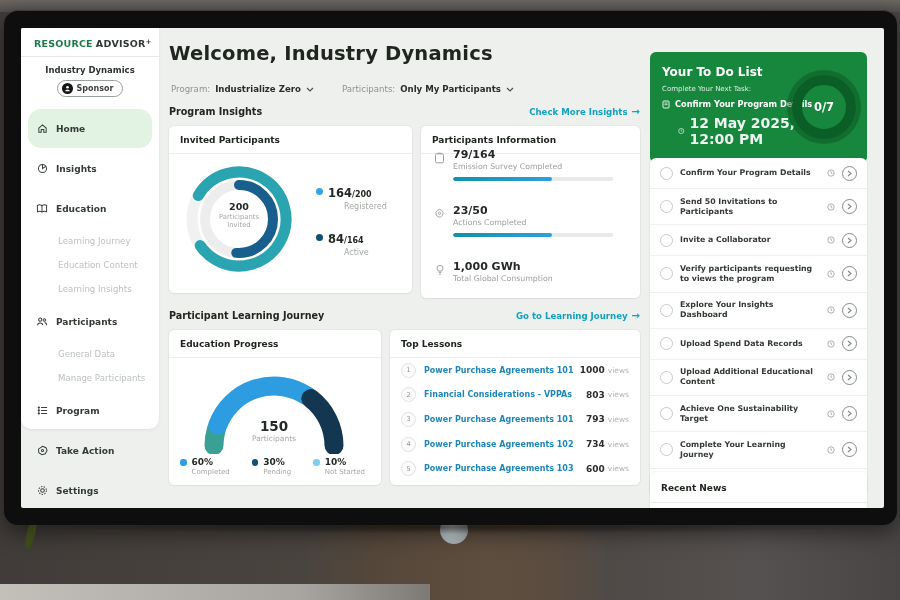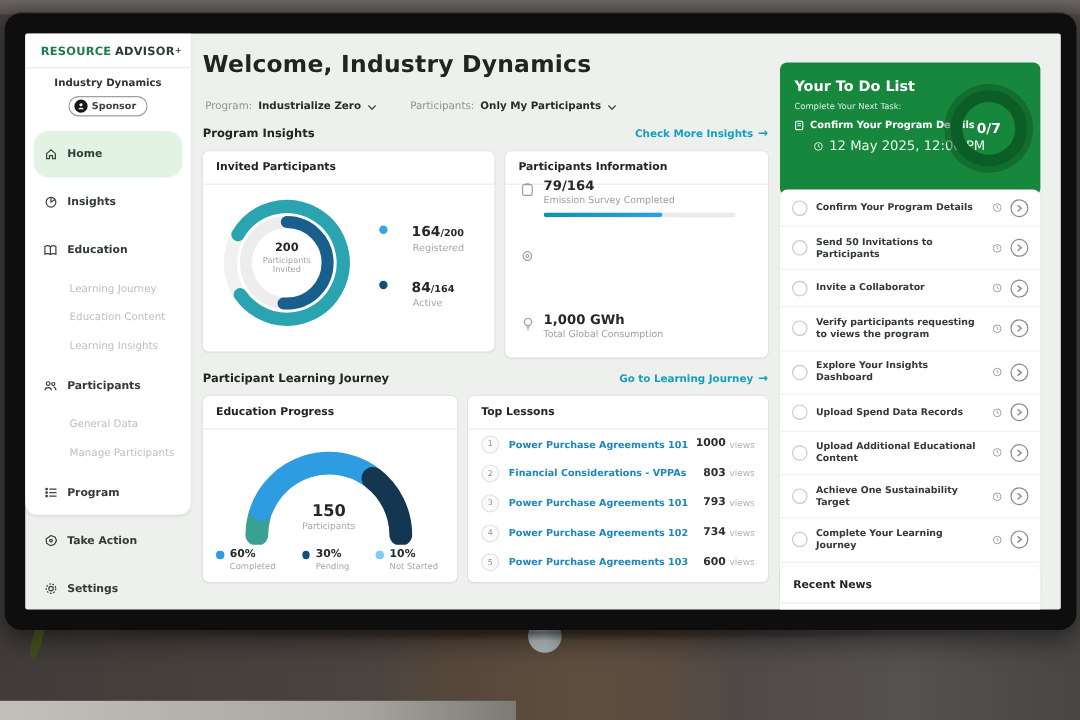--- a/index.html
+++ b/index.html
@@ -57,21 +57,21 @@
   .card{position:absolute;background:#fff;border-radius:5px;box-shadow:0 0 0 1px rgba(0,0,0,.035),0 1px 2px rgba(0,0,0,.04);}
   .card-title{font-size:9px;font-weight:800;color:#20261f;padding:9px 11px 8px;border-bottom:1px solid #ececec;}
 
   .card-invited{left:148px;top:98px;width:243px;height:167px;}
   .donut-wrap{position:absolute;left:14px;top:37px;width:112px;height:112px;}
   .donut-center{position:absolute;left:14px;top:75px;width:112px;text-align:center;pointer-events:none;}
   .dc-val{font-size:9.5px;font-weight:800;color:#232924;}
   .dc-lab{font-size:6.8px;color:#a2a7a2;line-height:1.2;margin-top:1px;}
   .donut-legend{position:absolute;left:147px;top:56px;}
   .dl-entry{margin-bottom:17px;}
-  .dl-top{display:flex;align-items:center;gap:20px;}
+  .dl-top{display:flex;align-items:center;gap:5px;}
   .dot{border-radius:50%;flex:0 0 auto;}
   .dl-val{font-size:11.5px;font-weight:800;color:#232924;}
   .dl-tot{font-size:8px;font-weight:800;color:#232924;}
   .dl-lab{font-size:8px;color:#a3a8a3;margin-left:28px;margin-top:1px;}
 
   .card-info{left:400px;top:98px;width:219px;height:172px;}
   .info-row{position:absolute;left:12px;right:12px;display:flex;gap:7px;}
   .iico{width:13px;display:flex;justify-content:center;padding-top:4px;}
   .iv{font-size:11px;font-weight:800;color:#232924;}
   .il{font-size:7.8px;color:#9ba19b;margin-top:1px;}
@@ -95,21 +95,21 @@
   .ltitle{flex:1;margin-left:8px;font-size:8px;font-weight:700;color:#1e86ba;}
   .lviews{font-size:9px;font-weight:800;color:#2a2f2a;}
   .lsuffix{font-size:7.5px;color:#b0b5b0;margin-left:3px;}
 
   
   .green-card{position:absolute;left:629px;top:13px;width:217px;height:111px;border-radius:6px;
       background:#17873d;color:#fff;margin-top:11px;}
   .gtitle{font-size:12px;font-weight:800;padding:13px 12px 0;}
   .gsub{font-size:7px;opacity:.85;padding:6px 12px 0;}
   .gtask{display:flex;align-items:center;gap:5px;padding:6px 12px 0;font-size:8.2px;font-weight:800;}
-  .gtime{display:flex;align-items:center;gap:5px;padding:6px 28px 0;font-size:11px;opacity:.92;}
+  .gtime{display:flex;align-items:center;gap:5px;padding:6px 28px 0;font-size:14px;opacity:.92;font-weight:bold;}
   .ring{position:absolute;right:11px;top:23px;width:64px;height:64px;border-radius:50%;
       border:10px solid #0b5e26;box-shadow:0 0 0 5px rgba(10,80,32,.45);box-sizing:border-box;}
   .ring-val{position:absolute;right:11px;top:23px;width:64px;height:64px;display:flex;align-items:center;
       justify-content:center;font-size:11.5px;font-weight:800;color:#fff;}
 
   .tasks-card{position:absolute;left:629px;top:130px;width:217px;background:#fff;border-radius:6px;
       box-shadow:0 0 0 1px rgba(0,0,0,.035);}
   .task-row{display:flex;align-items:center;gap:7px;padding:7.5px 10px;border-bottom:1px solid #f0f0f0;}
   .task-check{width:11px;height:11px;border-radius:50%;border:1px solid #c6ccc7;flex:0 0 auto;}
   .task-label{flex:1;font-size:7.8px;font-weight:700;color:#333a34;line-height:1.3;}
@@ -315,20 +315,27 @@
               </div>
             </span>
           </div>
           <div class="info-row" style="top: 78px;">
             <span class="iico">
               <svg width="11" height="11" viewBox="0 0 12 12" fill="none" stroke="#9aa09b" stroke-width="1">
                 <path d="M6 1.6 L8.2 2.6 L9.9 4.8 L9.5 7.6 L7.4 9.8 L4.6 9.8 L2.5 7.6 L2.1 4.8 L3.8 2.6 Z"></path>
                 <circle cx="6" cy="5.8" r="1.3"></circle>
               </svg>
             </span>
+    <span>
+              <div class="iv">23/50</div>
+              <div class="il">Actions Completed</div>
+    <div class="ibar">
+                <div class="ifill" style="width:62%"></div>
+              </div>
+            </span>
           </div>
           <div class="info-row" style="top: 134px;">
             <span class="iico">
               <svg width="10" height="12" viewBox="0 0 10 12" fill="none" stroke="#9aa09b" stroke-width="1">
                 <circle cx="5" cy="4.4" r="3"></circle>
                 <line x1="3.8" y1="8.6" x2="6.2" y2="8.6"></line>
                 <line x1="4.2" y1="10.2" x2="5.8" y2="10.2"></line>
               </svg>
             </span>
     <span>

